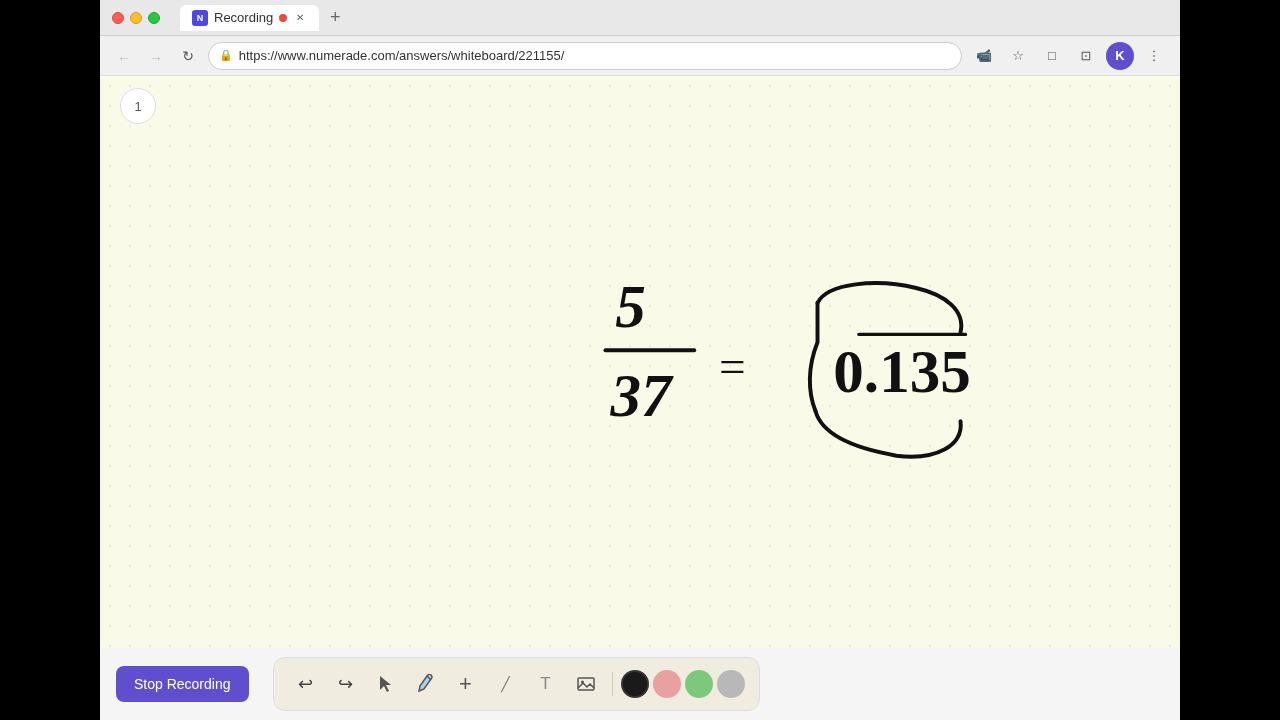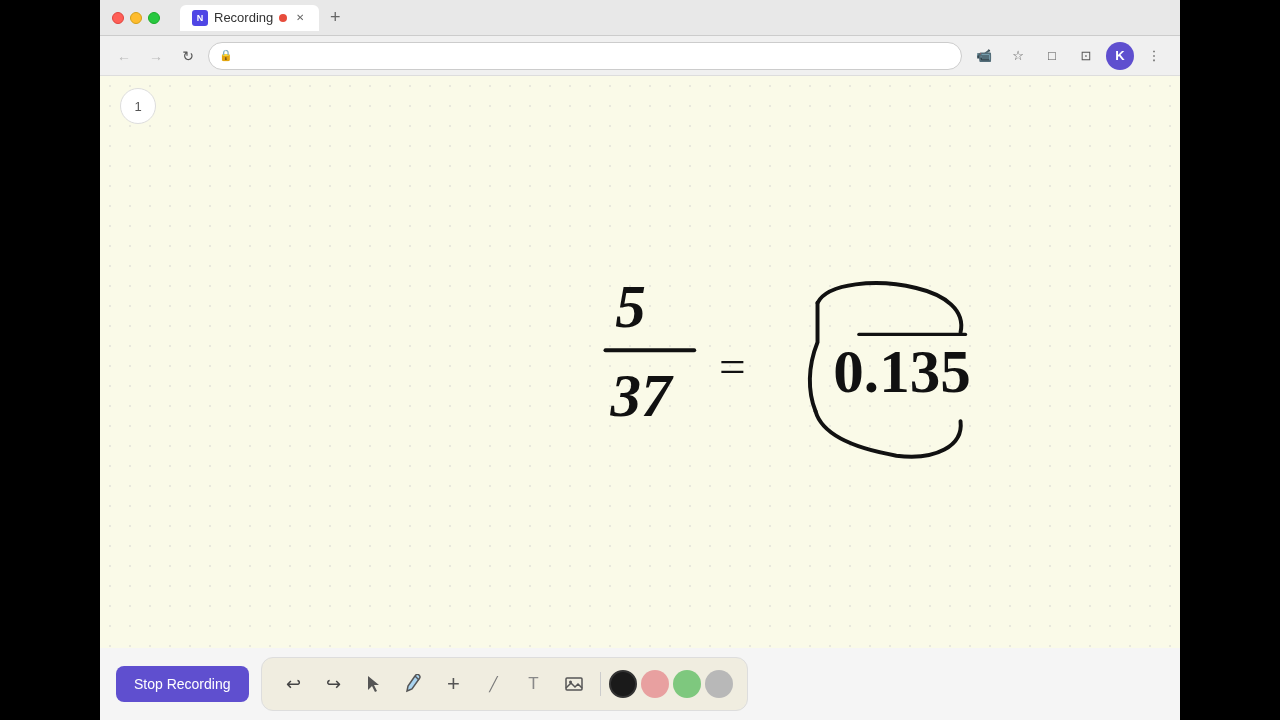--- a/index.html
+++ b/index.html
@@ -235,21 +235,21 @@
       z-index: 1;
     }
 
     
     .toolbar {
       height: 72px;
       background: transparent;
       display: flex;
       align-items: center;
       padding: 0 16px;
-      gap: 12px;
+      gap: 24px;
       flex-shrink: 0;
       position: relative;
     }
 
     .stop-recording-btn {
       background: #5f4fcf;
       color: white;
       border: none;
       border-radius: 8px;
       padding: 10px 18px;
@@ -321,20 +321,21 @@
       <div class="new-tab-btn">+</div>
     </div>
   </div>
 
   <div class="nav-bar">
     <div class="nav-btn disabled">←</div>
     <div class="nav-btn disabled">→</div>
     <div class="nav-btn">↻</div>
     <div class="address-bar">
       <span class="lock-icon">🔒</span>
+      <span>https://www.numerade.com/answers/whiteboard/221155/</span>
     </div>
     <div class="nav-actions">
       <div class="nav-action-btn">📹</div>
       <div class="nav-action-btn">☆</div>
       <div class="nav-action-btn">□</div>
       <div class="nav-action-btn">⊡</div>
       <div class="profile-btn">K</div>
       <div class="nav-action-btn">⋮</div>
     </div>
   </div>

